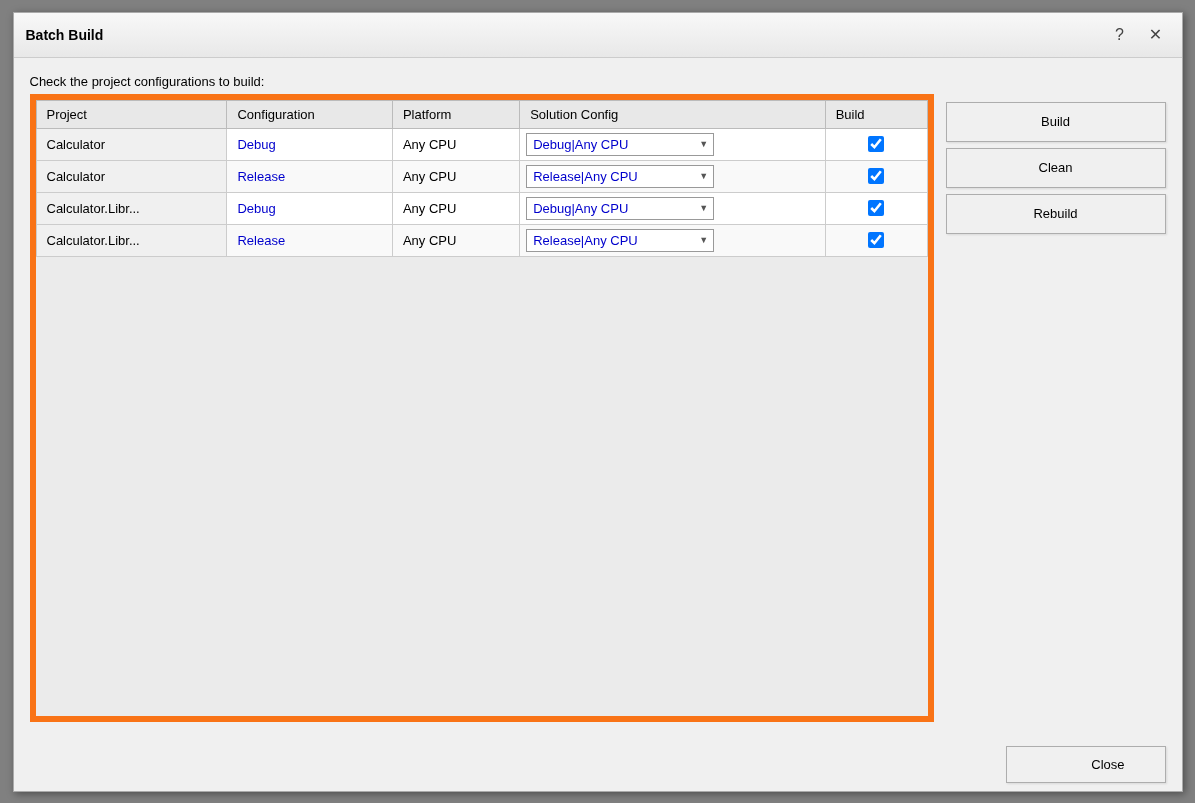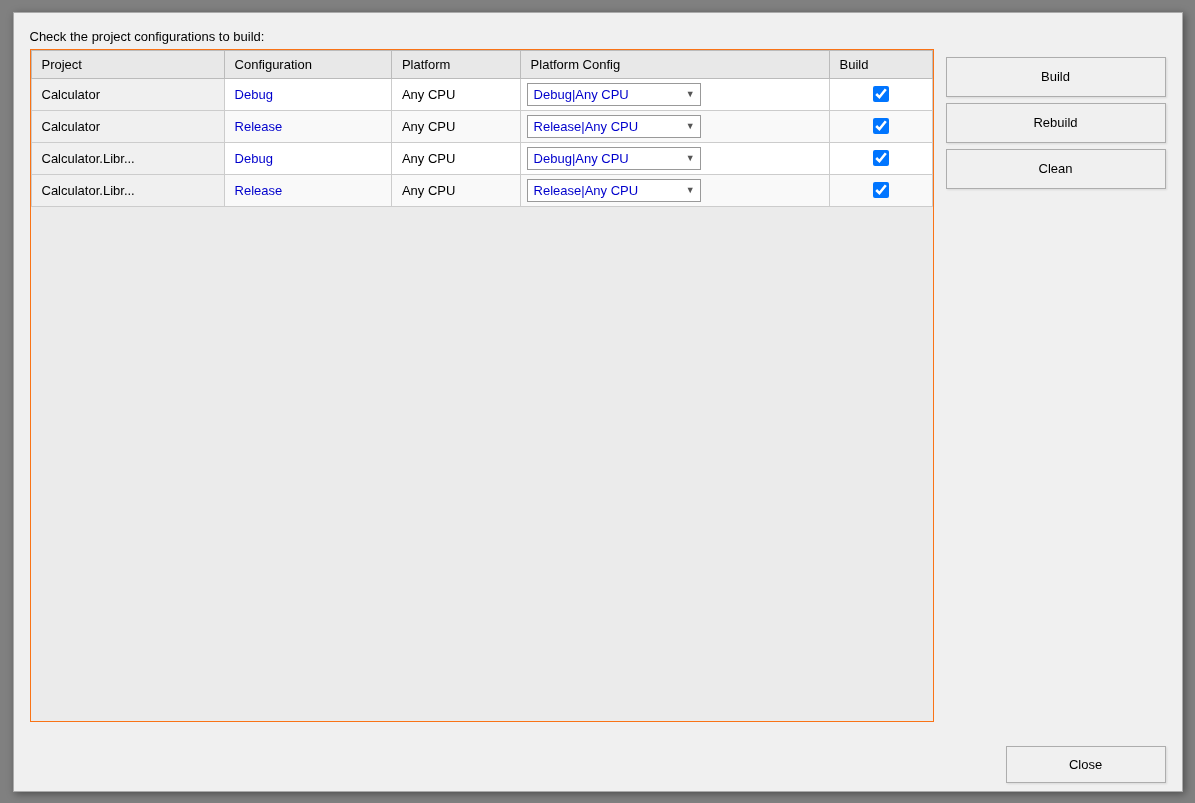--- a/index.html
+++ b/index.html
@@ -86,21 +86,21 @@
     }
 
     .instruction-text {
       color: #000;
       font-size: 13px;
       margin-bottom: 4px;
     }
 
     .table-container {
       flex: 1;
-      border: 1px solid #f97316;
+      border: 6px solid #f97316;
       background: #f5f5f5;
       overflow: hidden;
       display: flex;
       flex-direction: column;
     }
 
     .table {
       width: 100%;
       border-collapse: collapse;
     }
@@ -147,21 +147,21 @@
       color: #0000cc;
       appearance: none;
       -webkit-appearance: none;
       padding-right: 20px;
       position: relative;
       cursor: pointer;
     }
 
     .select-wrapper {
       position: relative;
-      width: 174px;
+      width: 188px;
     }
 
     .select-wrapper::after {
       content: '▼';
       font-size: 9px;
       color: #555;
       position: absolute;
       right: 6px;
       top: 50%;
       transform: translateY(-50%);
@@ -221,41 +221,51 @@
 
     .close-btn {
       background: #f0f0f0;
       border: 1px solid #adadad;
       padding: 10px 40px;
       cursor: pointer;
       font-size: 13px;
       color: #000;
       min-width: 160px;
       box-shadow: 1px 1px 2px rgba(0,0,0,0.1);
+      text-align: right;
     }
   </style>
 </head>
 <body>
 
 <div class="dialog">
 
+  <div class="title-bar">
+    <div class="title-bar-left">
+      <span class="title-text">Batch Build</span>
+    </div>
+    <div class="title-bar-controls">
+      <button class="title-btn">?</button>
+      <button class="title-btn">✕</button>
+    </div>
+  </div>
 
   <div class="dialog-body">
 
     <div class="main-section">
       <span class="instruction-text">Check the project configurations to build:</span>
 
       <div class="table-container">
         <table class="table">
           <thead>
             <tr>
               <th style="width:150px;">Project</th>
               <th style="width:130px;margin-top:15px;">Configuration</th>
               <th style="width:100px;margin-top:35px;">Platform</th>
-              <th style="width:240px;">Platform Config</th>
+              <th style="width:240px;">Solution Config</th>
               <th style="width:80px;">Build</th>
             </tr>
           </thead>
           <tbody id="table-body">
           <tr>
                 <td>Calculator</td>
                 <td style="color: rgb(0, 0, 204);">Debug</td>
                 <td>Any CPU</td>
                 <td style="padding: 4px 6px;">
                   <div class="select-wrapper"><select class="config-select"><option>Debug|Any CPU</option></select></div>
@@ -306,22 +316,22 @@
                 </td>
               </tr>
             </tbody>
         </table>
         <div class="empty-area"></div>
       </div>
     </div>
 
     <div class="side-buttons">
       <button class="side-btn">Build</button>
+      <button class="side-btn">Clean</button>
       <button class="side-btn">Rebuild</button>
-      <button class="side-btn">Clean</button>
       <div class="side-btn-spacer"></div>
     </div>
   </div>
 
   <div class="dialog-footer">
     <button class="close-btn">Close</button>
   </div>
 </div>
 
 </body></html>

